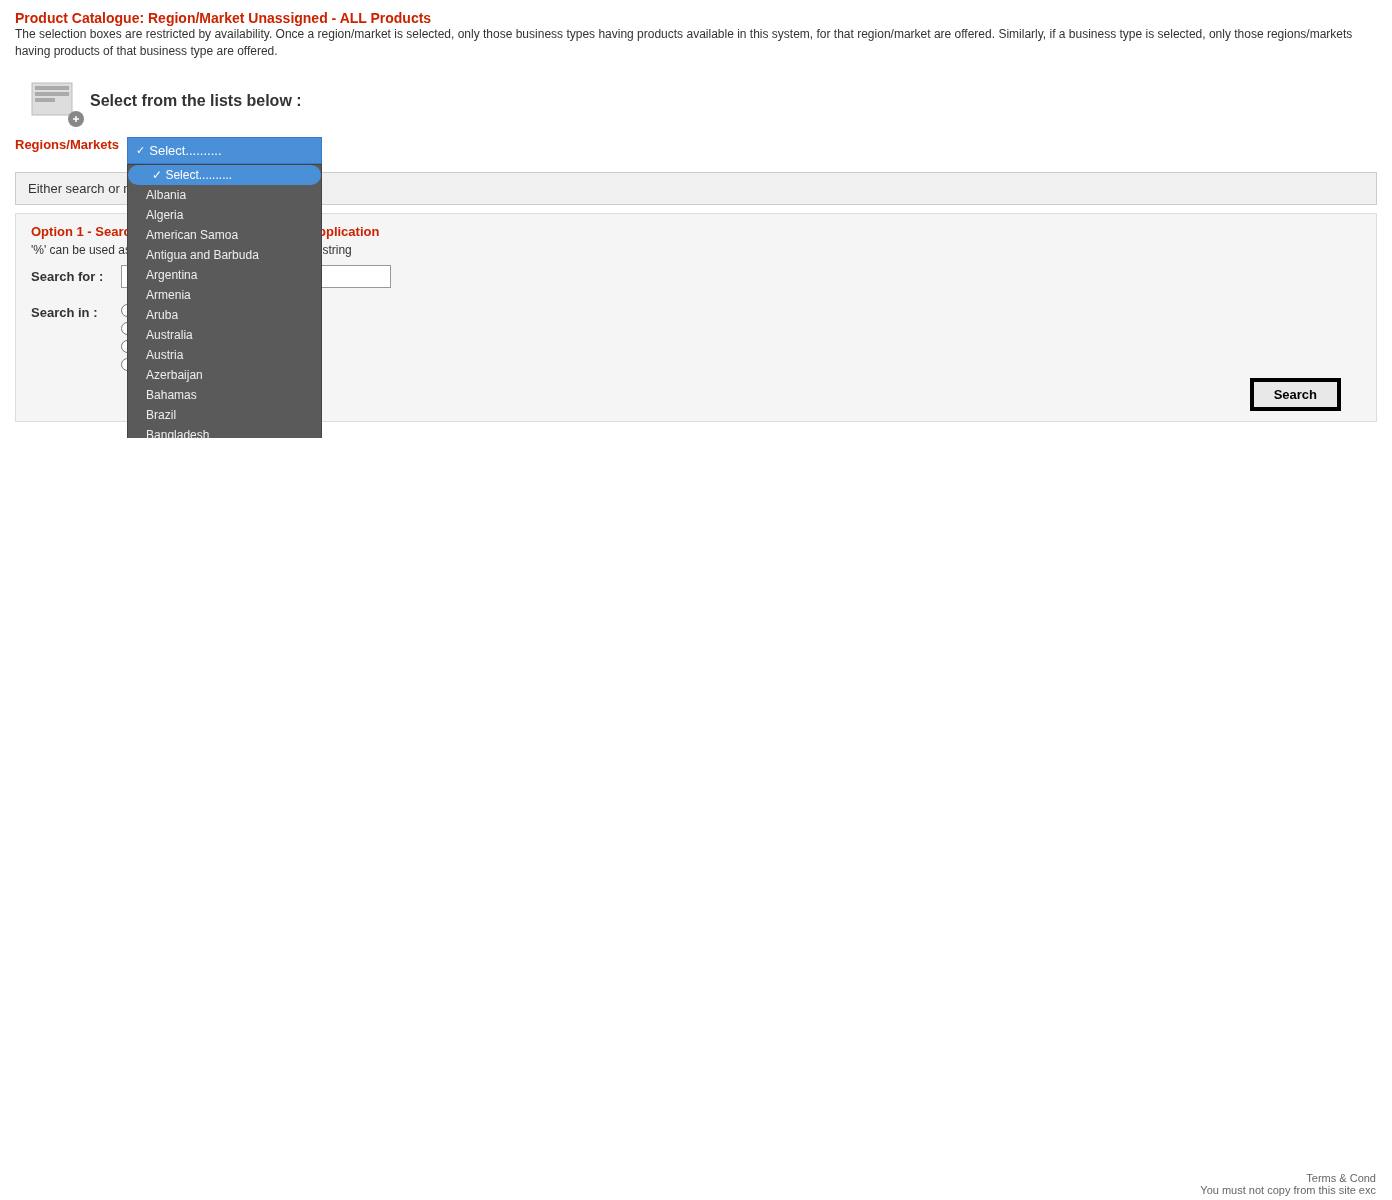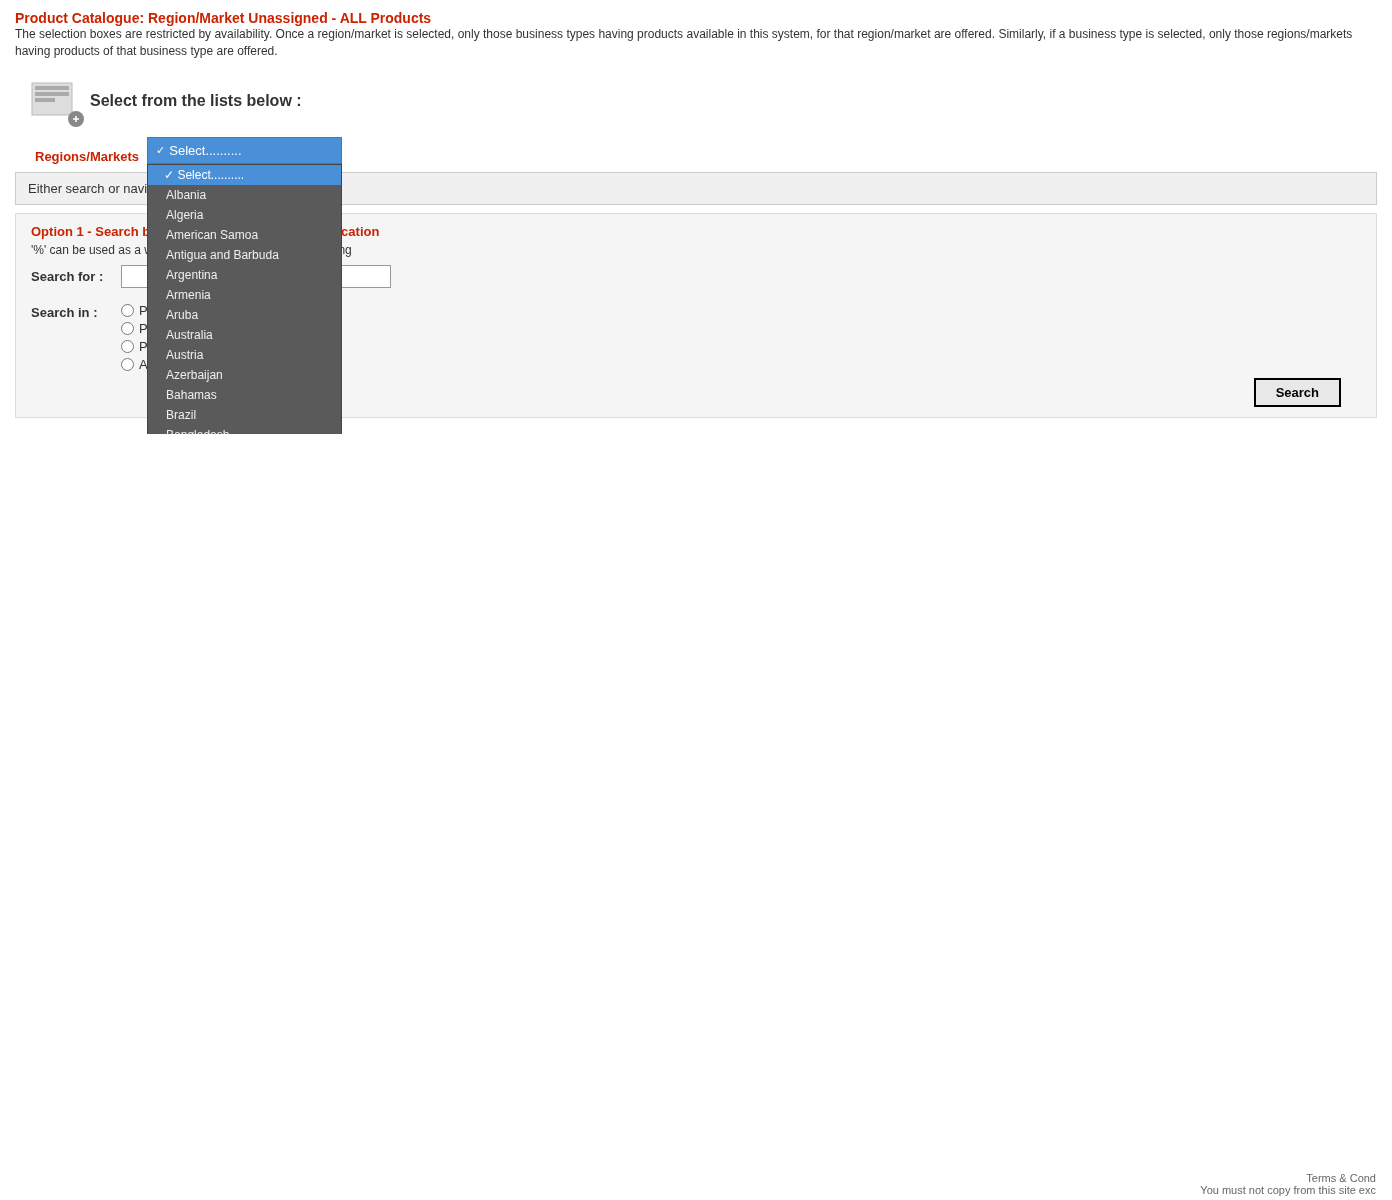--- a/index.html
+++ b/index.html
@@ -8,21 +8,21 @@
     .page-header { padding: 10px 15px 5px; }
     .page-title { color: #cc2200; font-weight: bold; font-size: 14px; }
     .page-desc { font-size: 12px; color: #333; line-height: 1.4; }
 
     .logo-area { display: flex; align-items: center; padding: 8px 15px; }
 
     .instruction { font-weight: bold; font-size: 16px; padding: 0 0 8px 0; }
 
     .form-section { padding: 8px 15px; }
 
-    .regions-row { display: flex; align-items: flex-end; margin-bottom: 8px; margin-left: 20px; }
+    .regions-row { display: flex; align-items: flex-start; margin-bottom: 8px; }
     .regions-label { color: #cc2200; font-weight: bold; font-size: 13px; margin-right: 8px; white-space: nowrap; }
 
     .dropdown-container { position: relative; display: inline-block; }
     .dropdown-trigger {
       width: 195px;
       background: #4a90d9;
       color: #fff;
       border: 1px solid #3a7bc8;
       padding: 5px 8px;
       cursor: pointer;
@@ -75,21 +75,21 @@
 
     .search-in-row { display: flex; align-items: flex-start; margin-bottom: 6px; }
     .search-in-label { width: 90px; font-weight: bold; font-size: 13px; padding-top: 2px; }
     .radio-group { display: flex; flex-direction: column; gap: 3px; }
     .radio-item { display: flex; align-items: center; gap: 5px; font-size: 13px; }
     .radio-item input { margin: 0; }
 
     .search-btn-row { display: flex; justify-content: flex-end; padding-right: 20px; }
     .search-button {
       background: #e8e8e8;
-      border: 2px solid #000000;
+      border: 4px solid #000000;
       padding: 5px 20px;
       font-size: 13px;
       font-weight: bold;
       cursor: pointer;
     }
 
     .footer {
       position: fixed;
       bottom: 0;
       right: 8px;
@@ -126,21 +126,21 @@
 
   <div class="regions-row">
     <span class="regions-label">Regions/Markets</span>
     <div class="dropdown-container">
       <div class="dropdown-trigger">
         <span class="checkmark">✓</span>
         <span>Select..........</span>
       </div>
       <div class="dropdown-list">
 
-      <div class="dropdown-item" style="background: rgb(74, 144, 217); color: rgb(255, 255, 255); padding-left: 16px;">✓ Select..........</div>
+      <div class="dropdown-item" style="background: rgb(74, 144, 217); color: rgb(255, 255, 255); padding-left: 24px; border-radius: 10px;">✓ Select..........</div>
           <div class="dropdown-item">Albania</div>
           <div class="dropdown-item">Algeria</div>
           <div class="dropdown-item">American Samoa</div>
           <div class="dropdown-item">Antigua and Barbuda</div>
           <div class="dropdown-item">Argentina</div>
           <div class="dropdown-item">Armenia</div>
           <div class="dropdown-item">Aruba</div>
           <div class="dropdown-item">Australia</div>
           <div class="dropdown-item">Austria</div>
           <div class="dropdown-item">Azerbaijan</div>

